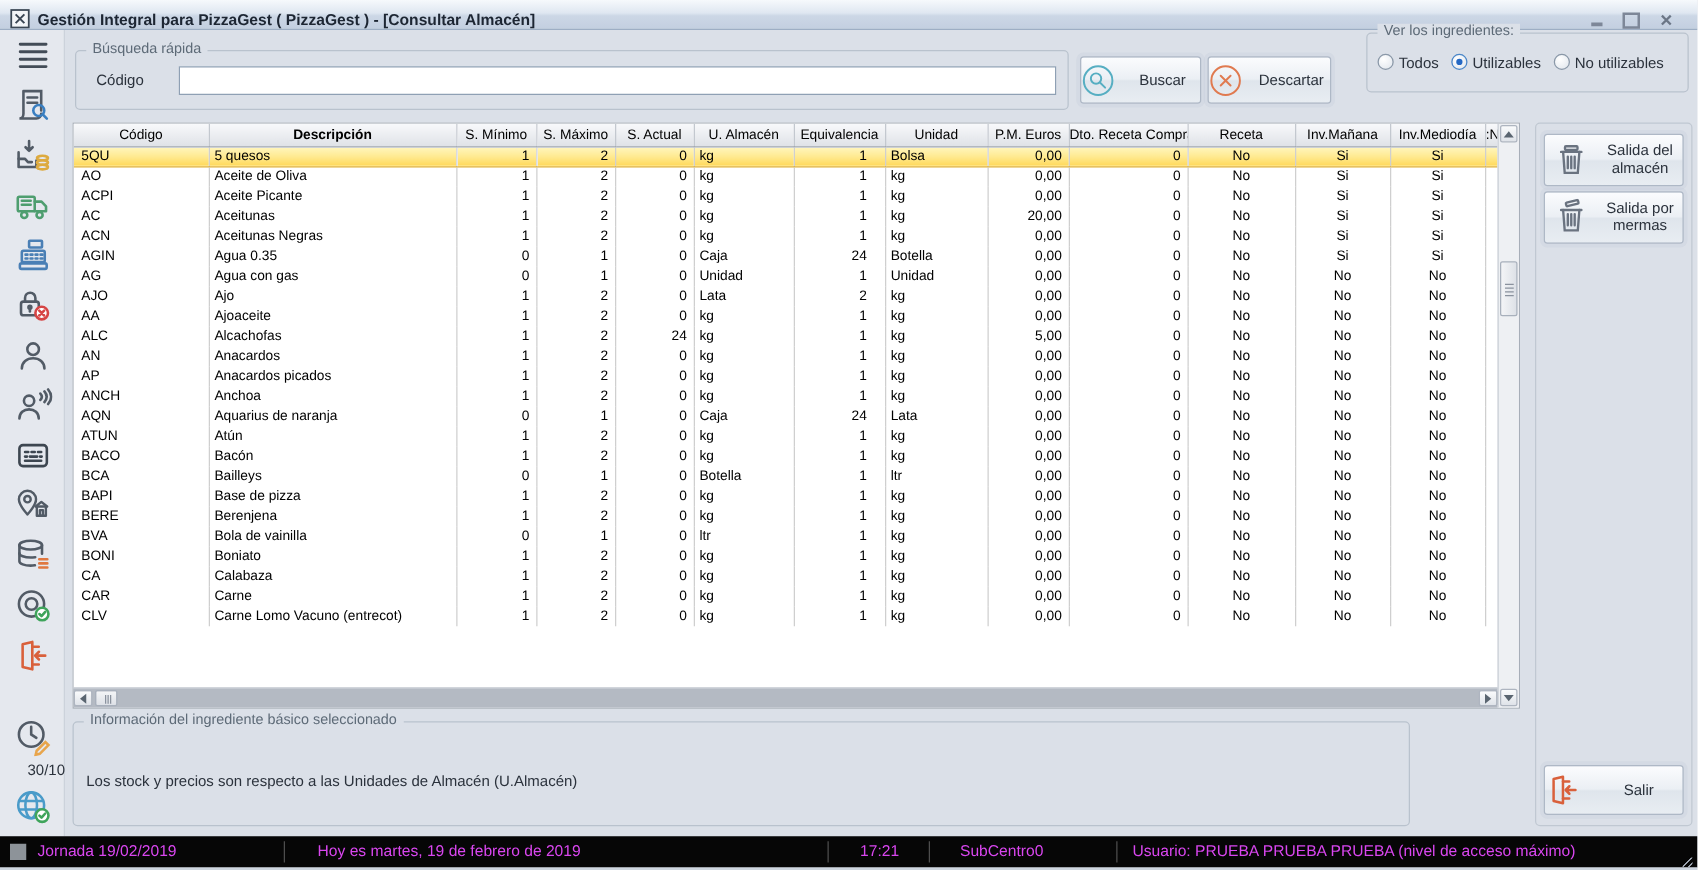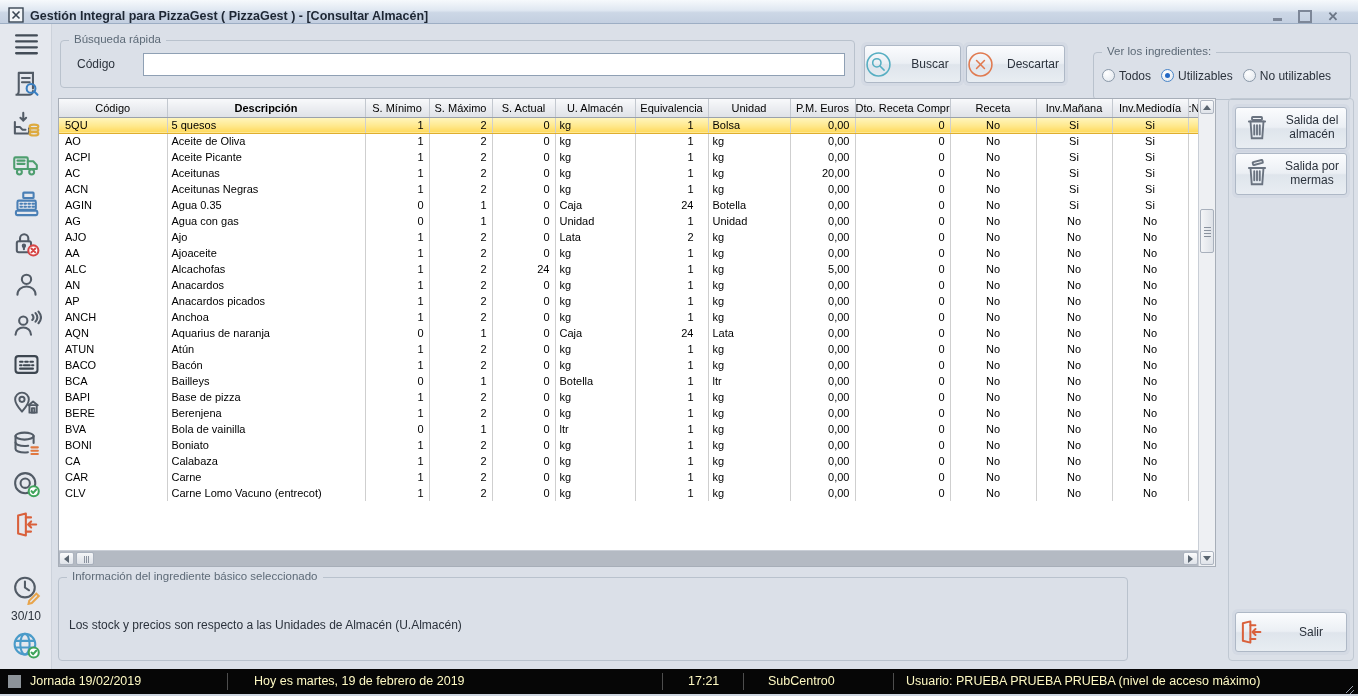--- a/index.html
+++ b/index.html
@@ -16,40 +16,40 @@
   .wc { width:14px; height:14px; display:flex; align-items:flex-end; justify-content:center; color:#6b7686; cursor:default; }
   .wc-min::after { content:""; width:9px; height:3px; background:#7d8798; margin-bottom:2px; }
   .wc-max::after { content:""; width:10px; height:9px; border:2px solid #7d8798; }
   .wc-close { font-size:13px; font-weight:bold; align-items:center; }
 
   
   .sidebar { position:absolute; top:24px; left:0; width:52px; height:645px;
     background:#e5e8ee; border-right:1px solid #ccd2db; }
   .sic { width:52px; height:40px; display:flex; align-items:center; justify-content:center; }
   .sic svg { width:31px; height:31px; }
-  .side-bottom { position:absolute; bottom:4px; left:0; width:52px; text-align:center; }
+  .side-bottom { position:absolute; bottom:4px; left:0; width:52px; text-align:right; }
   .badge { font-size:12px; color:#2b323c; margin:1px 0 2px 0; }
 
   
   .group { position:absolute; border:1px solid #b9c2cd; border-radius:4px; }
   .group > .legend { position:absolute; top:-8px; left:8px; background:#dbe0e8; padding:0 5px;
     font-size:11.5px; color:#5d6a77; white-space:nowrap; }
 
   .grp-search { left:60px; top:40px; width:795px; height:48px; }
   .lbl-codigo { position:absolute; left:16px; top:16px; font-size:12px; color:#2b323c; }
   .inp-codigo { position:absolute; left:82px; top:12px; width:702px; height:23px;
     border:1px solid #8fa0b4; background:#fff; font-family:"Liberation Sans",sans-serif; font-size:12px; padding:0 4px; }
 
   .btn { background:linear-gradient(180deg,#fbfcfe 0%,#ebeff4 48%,#dfe5ec 52%,#e8edf2 100%);
     border:1px solid #aeb8c6; border-radius:3px; box-shadow:0 0 0 3px rgba(190,200,214,.25);
     display:flex; align-items:center; justify-content:center; gap:8px; font-size:12px; color:#2b323c; cursor:default; }
   .btn-buscar { position:absolute; left:864px; top:45px; width:97px; height:38px; }
   .btn-descartar { position:absolute; left:966px; top:45px; width:99px; height:38px; }
 
-  .grp-filter { left:1093px; top:52px; width:258px; height:48px; }
+  .grp-filter { left:1093px; top:26px; width:258px; height:48px; }
   .radio-row { position:absolute; top:16px; left:8px; display:flex; align-items:center; gap:6px; width:244px; }
   .radio-opt { display:flex; gap:4px; margin-right:4px; }
   .rad { width:13px; height:13px; border-radius:50%; border:1px solid #8a98a8; flex:none;
     background:radial-gradient(circle at 35% 30%, #ffffff, #dfe5ec); }
   .rad.checked { border-color:#4a86c8; }
   .rad.checked::after { content:""; display:block; width:5px; height:5px; margin:3px; border-radius:50%; background:#2468c4; }
   .radio-opt .rlabel { font-size:12px; color:#2b323c; white-space:nowrap; }
 
   
   .grid-area { position:absolute; left:58px; top:98px; width:1158px; height:469px;
@@ -95,21 +95,21 @@
   .btn-out2 { position:absolute; left:6px; top:54px; width:112px; height:42px; justify-content:flex-start; padding-left:6px; gap:6px; text-align:center; line-height:1.15; }
   .btn-salir { position:absolute; left:6px; top:513px; width:112px; height:40px; gap:10px; }
   .btn .blabel { flex:1; text-align:center; }
 
   
   .grp-info { left:58px; top:577px; width:1070px; height:84px; }
   .info-text { position:absolute; left:10px; top:40px; font-size:12px; color:#2b323c; }
 
   
   .statusbar { position:absolute; left:0; top:669px; width:1358px; height:25px; background:#060606; }
-  .statusbar span { position:absolute; top:5px; font-size:12.5px; color:#fef9c3; white-space:nowrap; }
+  .statusbar span { position:absolute; top:5px; font-size:12.5px; color:#d946ef; white-space:nowrap; }
   .st-sq { position:absolute; left:8px; top:6px; width:13px; height:13px; background:#8d9399; }
   .st-sep { position:absolute; top:4px; width:1px; height:17px; background:#4d4d4d; }
   .bottom-strip { position:absolute; left:0; top:694px; width:1358px; height:2px; background:#cdd5df; }
   .grip { position:absolute; right:4px; top:686px; width:8px; height:8px;
     background:linear-gradient(135deg,transparent 40%,#9aa2ae 40%,#9aa2ae 50%,transparent 50%,transparent 70%,#9aa2ae 70%,#9aa2ae 80%,transparent 80%); }
 </style>
 </head>
 <body>
 
 <div class="titlebar">

